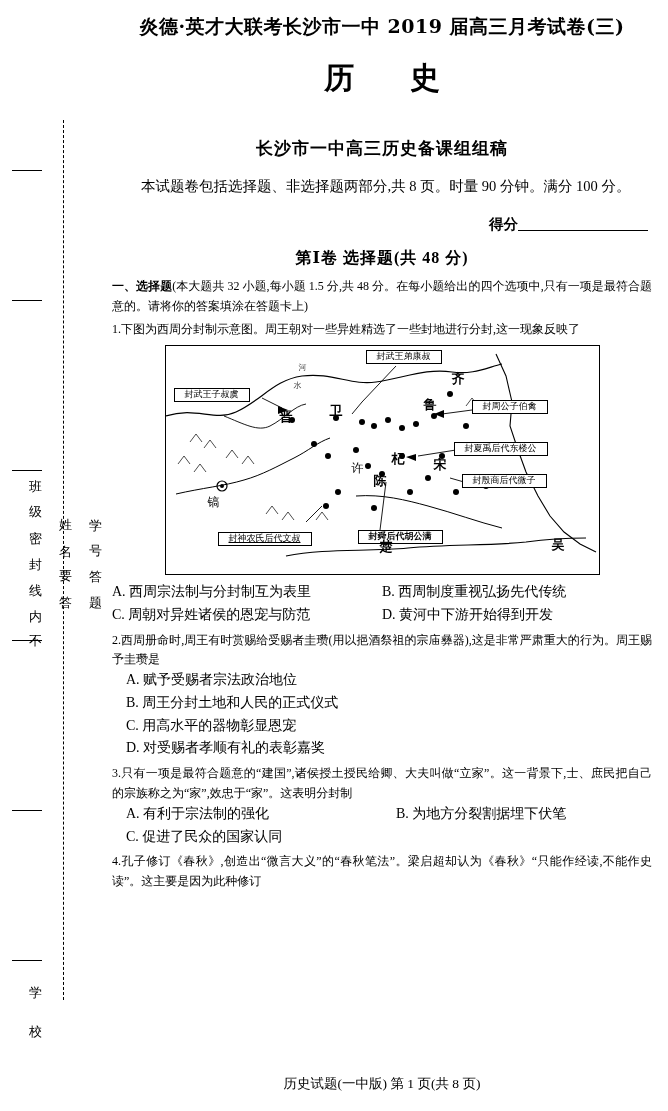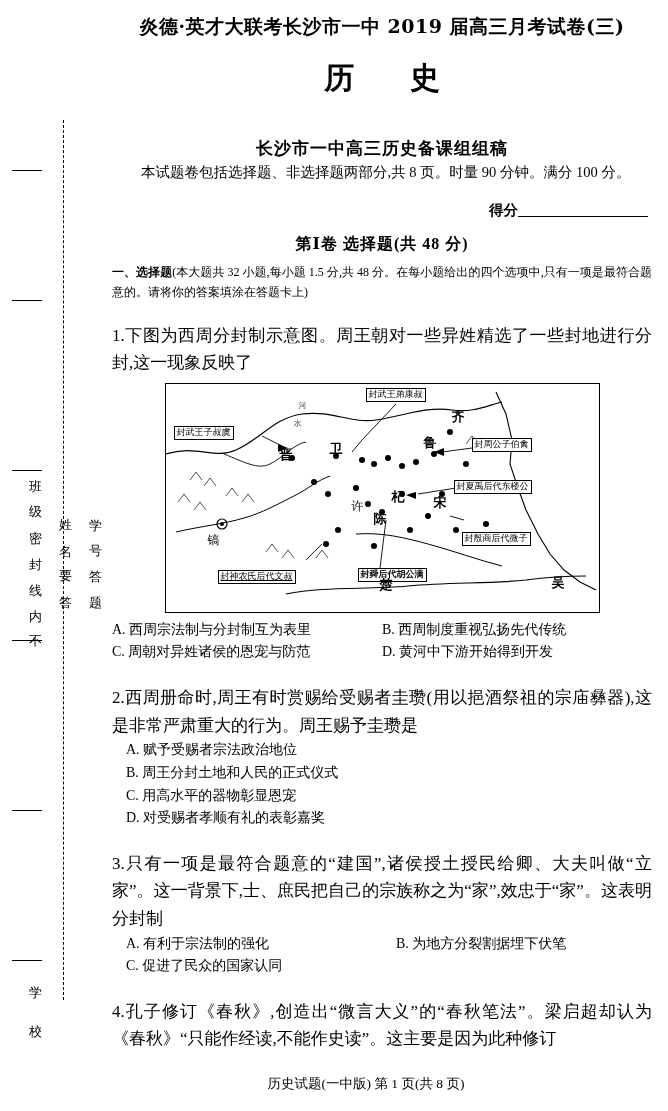--- a/index.html
+++ b/index.html
@@ -84,21 +84,21 @@
   .title-group {
     text-align: center;
     font-weight: bold;
     font-size: 17px;
     margin-top: 38px;
     letter-spacing: 1px;
   }
   .intro {
     font-size: 14.5px;
     line-height: 1.75;
-    margin-top: 0;
+    margin-top: 14px;
     text-indent: 2em;
     text-align: justify;
   }
   .score-line {
     margin-top: 16px;
     text-align: right;
     font-size: 14.5px;
     font-weight: bold;
     padding-right: 4px;
   }
@@ -117,23 +117,23 @@
   }
   .q-head {
     font-size: 12px;
     line-height: 1.6;
     margin-top: 8px;
     text-align: justify;
   }
   .q-head b { font-weight: bold; }
 
   .q {
-    font-size: 17px;
+    font-size: 12px;
     line-height: 1.62;
-    margin-top: 20px;
+    margin-top: 4px;
     text-align: justify;
   }
   .q .stem { display: block; }
   .opts {
     display: flex;
     flex-wrap: wrap;
     font-size: 14px;
     line-height: 1.62;
   }
   .opts .opt { width: 50%; }
@@ -150,21 +150,21 @@
     background: #fff;
     overflow: hidden;
   }
   .figure svg { position:absolute; left:0; top:0; }
   .lbl {
     position: absolute;
     font-family: "Liberation Sans", sans-serif;
     font-size: 9px;
     background: #fff;
     border: 1px solid #000;
-    padding: 1px 2px;
+    padding: 1px 10px;
     white-space: nowrap;
     line-height: 1.1;
   }
   .state {
     position: absolute;
     font-family: "DejaVu Serif", serif;
     font-weight: bold;
     font-size: 13px;
     color: #000;
   }
@@ -175,21 +175,21 @@
   }
   .riv {
     position: absolute;
     font-family: "Liberation Sans", sans-serif;
     font-size: 8px;
     color: #444;
   }
 
   .footer {
     position: absolute;
-    left: 96px;
+    left: 112px;
     top: 1075px;
     width: 540px;
     text-align: center;
     font-size: 13.5px;
   }
 </style>
 </head>
 <body>
 
 <div class="page">
@@ -307,21 +307,21 @@
         </g>
       </svg>
 
       <div class="riv" style="left:133px;top:16px;">河</div>
       <div class="riv" style="left:128px;top:34px;">水</div>
 
       <div class="lbl" style="left:200px;top:4px;">封武王弟康叔</div>
       <div class="lbl" style="left:8px;top:42px;">封武王子叔虞</div>
       <div class="lbl" style="left:306px;top:54px;">封周公子伯禽</div>
       <div class="lbl" style="left:288px;top:96px;">封夏禹后代东楼公</div>
-      <div class="lbl" style="left:296px;top:128px;margin-top:20px;">封殷商后代微子</div>
+      <div class="lbl" style="left:296px;top:128px;">封殷商后代微子</div>
       <div class="lbl" style="left:52px;top:186px;text-decoration:underline;">封神农氏后代文叔</div>
       <div class="lbl" style="left:192px;top:184px;font-weight:bold;">封舜后代胡公满</div>
 
       <div class="state" style="left:286px;top:24px;">齐</div>
       <div class="state" style="left:114px;top:62px;">晋</div>
       <div class="state" style="left:164px;top:56px;">卫</div>
       <div class="state" style="left:258px;top:50px;">鲁</div>
       <div class="state" style="left:226px;top:104px;">杞</div>
       <div class="state" style="left:268px;top:110px;">宋</div>
       <div class="state" style="left:208px;top:126px;">陈</div>

